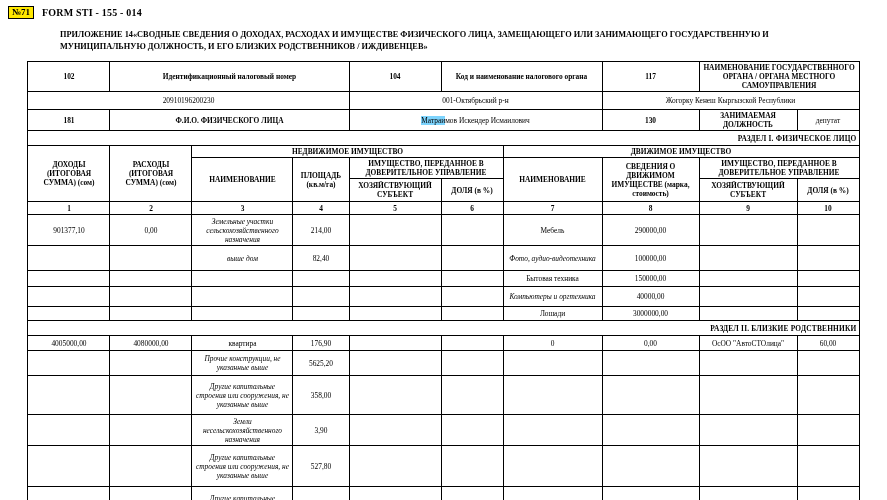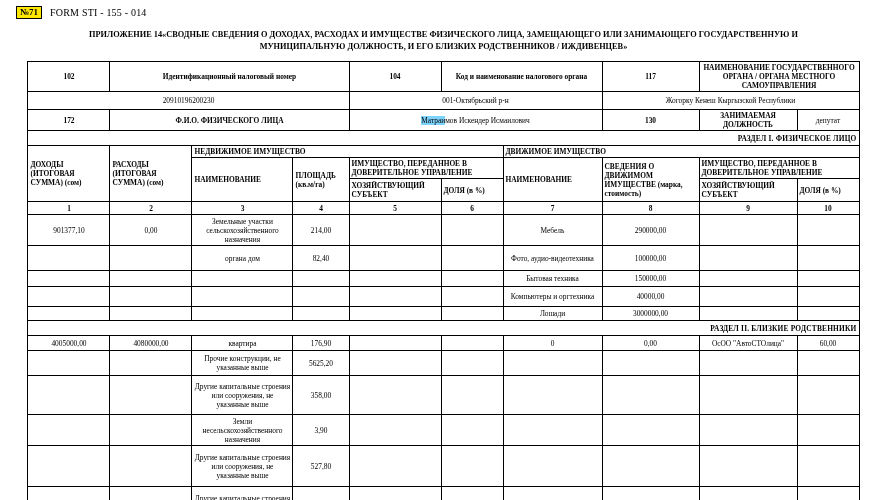--- a/index.html
+++ b/index.html
@@ -18,42 +18,41 @@
     position: relative;
     width: 887px;
     height: 500px;
     box-sizing: border-box;
     padding: 0;
   }
   
   .doc-header {
     display: flex;
     align-items: center;
-    padding: 6px 0 0 16px;
+    padding: 6px 0 0 8px;
     font-size: 10px;
     font-weight: bold;
   }
   .doc-number {
     background: #ffe800;
     border: 1px solid #000;
     padding: 0 3px;
     font-size: 9px;
     font-weight: bold;
     line-height: 11px;
     margin-right: 8px;
   }
   .form-code {
     font-size: 10px;
-    font-weight: normal;
+    font-weight: bold;
     letter-spacing: 0.2px;
   }
   
   .doc-title {
     margin: 10px 60px 8px 60px;
-    text-align: center;
     font-size: 8.3px;
     font-weight: bold;
     line-height: 12px;
   }
   
   table.main {
     border-collapse: collapse;
     width: 831px;
     margin: 0 auto;
     table-layout: fixed;
@@ -61,37 +60,38 @@
   table.main td {
     border: 1px solid #000;
     font-size: 7.4px;
     padding: 1px 2px;
     vertical-align: middle;
     line-height: 9px;
   }
   .c { text-align: center; }
   .b { font-weight: bold; }
   .small { font-size: 6.8px; }
-  .tiny { font-size: 6.3px; }
+  .tiny { font-size: 6.3px; font-style: italic; }
   .hl-name {
     background: #7dd3fc;
   }
   .sectionbar {
     font-weight: bold;
     font-size: 7.6px;
     text-align: right;
     letter-spacing: 0.2px;
   }
   .colnum {
     font-weight: bold;
     font-size: 7.4px;
     text-align: center;
   }
   .hcell {
     font-weight: bold;
+    text-align: center;
     font-size: 7.2px;
     line-height: 9px;
   }
 </style>
 </head>
 <body>
 
 <div class="page">
 
   <div class="doc-header">
@@ -123,21 +123,21 @@
       <td colspan="2" class="c b small">Код и наименование налогового органа</td>
       <td class="c b">117</td>
       <td colspan="2" class="c b small">НАИМЕНОВАНИЕ ГОСУДАРСТВЕННОГО ОРГАНА / ОРГАНА МЕСТНОГО САМОУПРАВЛЕНИЯ</td>
     </tr>
     <tr>
       <td colspan="4" class="c" style="height:15px">20910196200230</td>
       <td colspan="3" class="c">001-Октябрьский р-н</td>
       <td colspan="3" class="c">Жогорку Кенеш Кыргызской Республики</td>
     </tr>
     <tr>
-      <td class="c b" style="height:17px">172</td>
+      <td class="c b" style="height:17px">181</td>
       <td colspan="3" class="c b small">Ф.И.О. ФИЗИЧЕСКОГО ЛИЦА</td>
       <td colspan="3" class="c"><span class="hl-name">Матраи</span><span>мов Искендер Исмаилович</span></td>
       <td class="c b">130</td>
       <td class="c b small">ЗАНИМАЕМАЯ ДОЛЖНОСТЬ</td>
       <td class="c">депутат</td>
     </tr>
 
     <tr>
       <td colspan="10" class="sectionbar" style="height:12px">РАЗДЕЛ I. ФИЗИЧЕСКОЕ ЛИЦО</td>
     </tr>
@@ -183,21 +183,21 @@
       <td class="c"></td>
       <td class="c"></td>
       <td class="c">Мебель</td>
       <td class="c">290000,00</td>
       <td class="c"></td>
       <td class="c"></td>
     </tr>
     <tr>
       <td class="c" style="height:22px"></td>
       <td class="c"></td>
-      <td class="c tiny">органа дом</td>
+      <td class="c tiny">выше дом</td>
       <td class="c">82,40</td>
       <td class="c"></td>
       <td class="c"></td>
       <td class="c tiny">Фото, аудио-видеотехника</td>
       <td class="c">100000,00</td>
       <td class="c"></td>
       <td class="c"></td>
     </tr>
     <tr>
       <td class="c" style="height:13px"></td>

